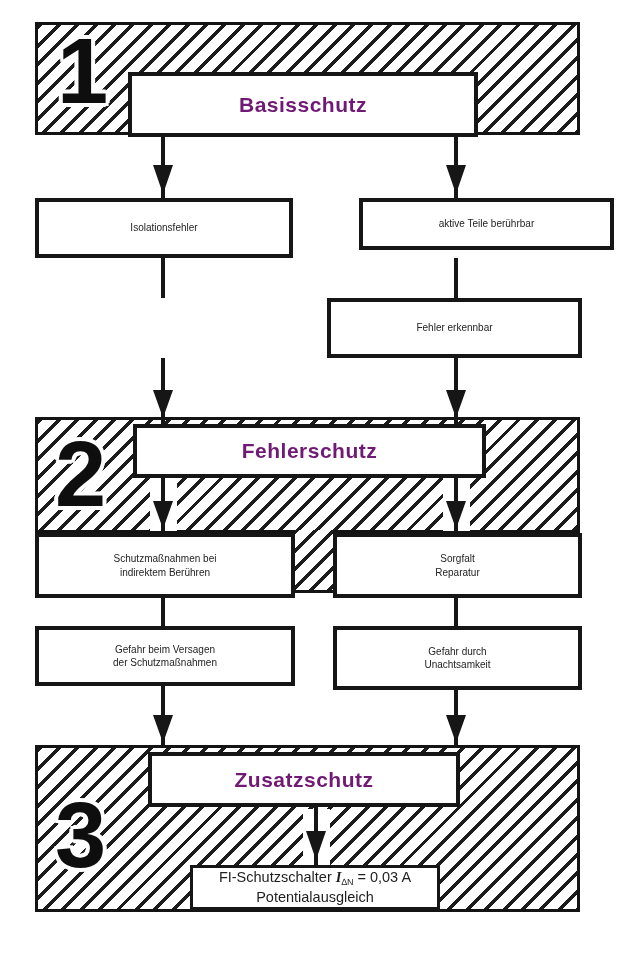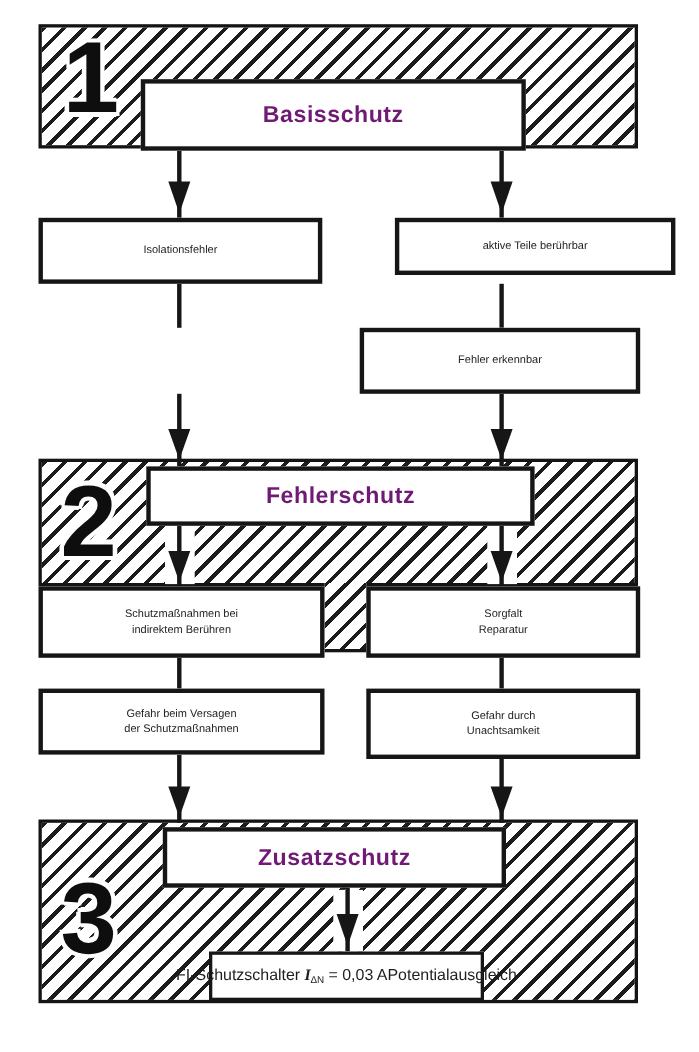--- a/index.html
+++ b/index.html
@@ -102,21 +102,21 @@
   .box-measures-left  { left: 35px;  top: 533px; width: 260px; height: 65px; }
   .box-measures-right { left: 333px; top: 533px; width: 249px; height: 65px; }
   .box-danger-left    { left: 35px;  top: 626px; width: 260px; height: 60px; }
   .box-danger-right   { left: 333px; top: 626px; width: 249px; height: 64px; }
 
   .box-fi {
     left: 190px; top: 865px; width: 250px; height: 45px;
     border-width: 3px;
     font-size: 14.5px;
     color: #1e1e1e;
-    flex-direction: row;
+    flex-direction: column;
     line-height: 1.3;
     z-index: 6;
   }
   .box-fi .fi-line1 { white-space: nowrap; }
   .box-fi i {
     font-family: "Liberation Serif", serif;
     font-style: italic;
     font-weight: bold;
   }
   .box-fi sub {

